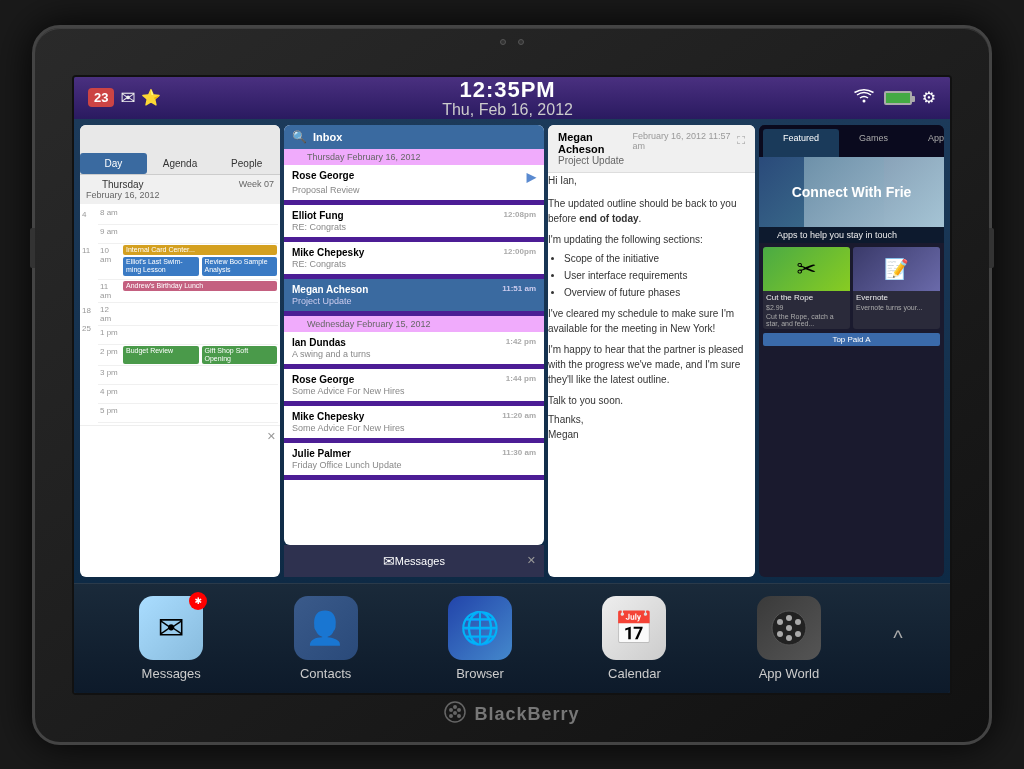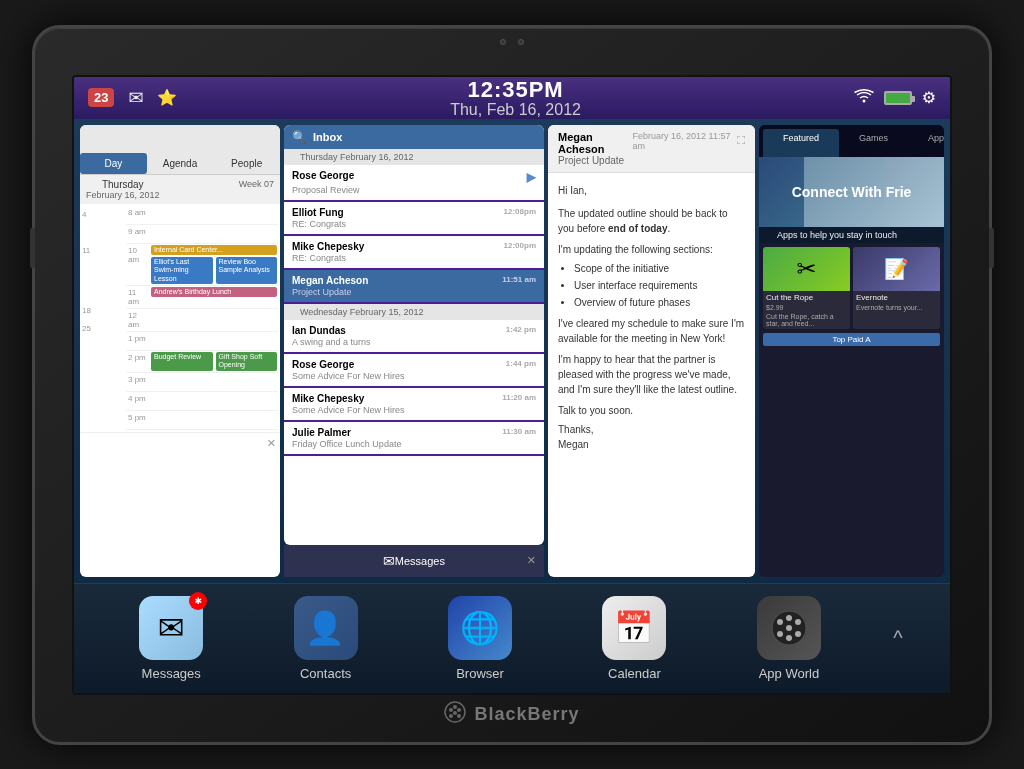--- a/index.html
+++ b/index.html
@@ -66,21 +66,21 @@
       display: flex;
       align-items: center;
       justify-content: space-between;
       padding: 0 14px;
       position: relative;
       z-index: 10;
     }
     .status-left {
       display: flex;
       align-items: center;
-      gap: 14px;
+      gap: 6px;
     }
     .notification-badge {
       background: #c44;
       border-radius: 4px;
       padding: 2px 6px;
       font-size: 13px;
       font-weight: bold;
       color: white;
     }
     .email-icon-status {
@@ -221,28 +221,28 @@
       background: #3a6aa0;
       color: white;
       padding: 5px 8px;
       font-size: 11px;
       font-weight: bold;
       display: flex;
       align-items: center;
       gap: 6px;
     }
     .email-date-section {
-      background: #e5e5e5;
-      padding: 3px 16px;
+      background: #f0abfc;
+      padding: 3px 23px;
       font-size: 9px;
       color: #666;
     }
     .email-item {
       padding: 5px 8px;
-      border-bottom: 2px solid #4c1d95;
+      border-bottom: 5px solid #4c1d95;
       cursor: pointer;
     }
     .email-item.selected {
       background: #3a6aa0;
       color: white;
     }
     .email-sender {
       font-weight: bold;
       font-size: 10px;
       display: flex;
@@ -303,21 +303,20 @@
     }
     .detail-subject {
       font-size: 10px;
       color: #666;
     }
     .detail-time {
       font-size: 9px;
       color: #999;
     }
     .detail-body {
-      padding: 10px;
       font-size: 10px;
       line-height: 1.5;
       color: #333;
     }
     .detail-body .highlight { font-weight: bold; }
     .detail-body ul {
       margin: 6px 0 6px 16px;
     }
     .detail-body li {
       margin: 2px 0;
@@ -575,21 +574,21 @@
           </div>
           <div>Week 07</div>
         </div>
         <div style="display:flex;">
           <div style="width:16px;display:flex;flex-direction:column;font-size:8px;color:#999;padding-top:4px;">
             <div style="height:18px;padding:2px;">4</div>
             <div style="height:36px;padding:2px;margin-top:18px;">11</div>
             <div style="height:18px;padding:2px;margin-top:24px;">18</div>
             <div style="height:18px;padding:2px;">25</div>
           </div>
-          <div class="cal-grid" style="flex:1;margin-left:28px;">
+          <div class="cal-grid" style="flex:1;">
             <div class="cal-time-row">
               <div class="cal-time">8 am</div>
               <div class="cal-event-area"></div>
             </div>
             <div class="cal-time-row">
               <div class="cal-time">9 am</div>
               <div class="cal-event-area"></div>
             </div>
             <div class="cal-time-row" style="min-height:36px;">
               <div class="cal-time">10 am</div>

